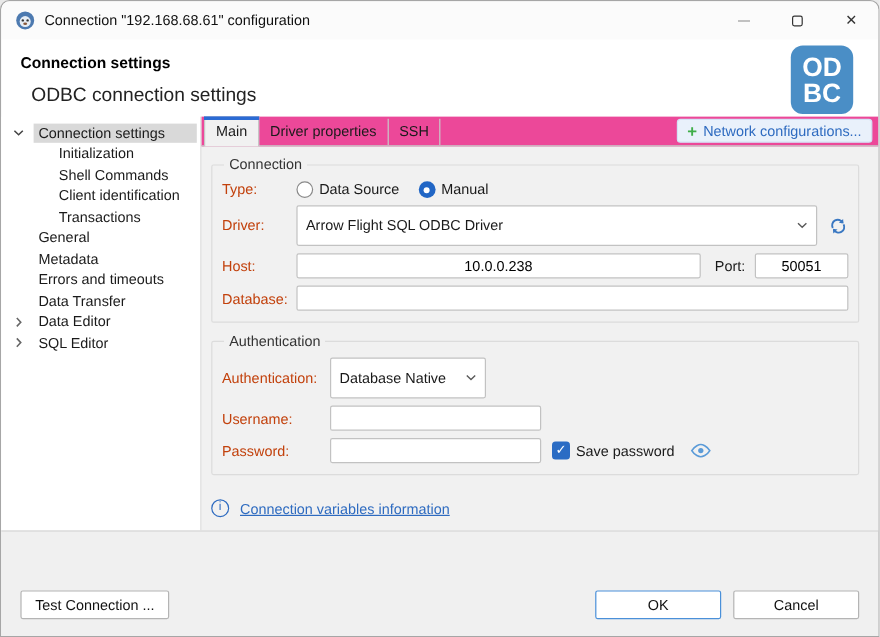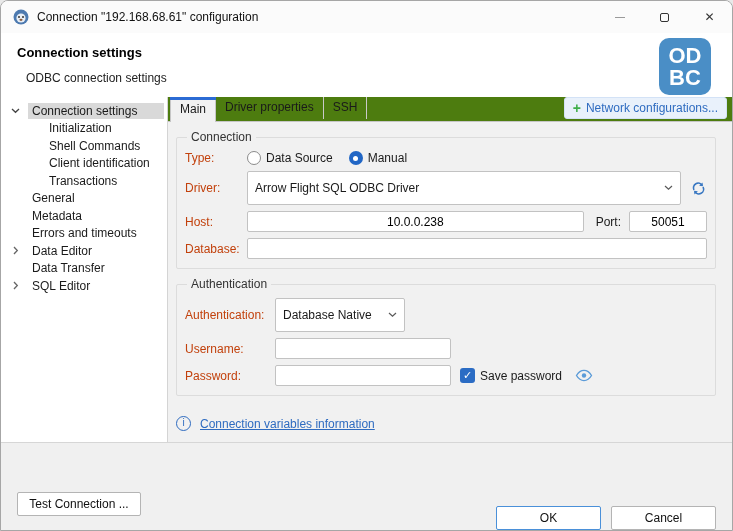--- a/index.html
+++ b/index.html
@@ -12,37 +12,37 @@
   
   .titlebar { height:32px; flex:none; display:flex; align-items:center; padding-left:12px; background:#fbfbfb; }
   .title-text { margin-left:8px; font-size:12px; color:#111; }
   .win-controls { margin-left:auto; display:flex; height:100%; }
   .win-btn { width:45px; display:flex; align-items:center; justify-content:center; color:#333; font-size:12px; }
   .min-dash { width:10px; height:1px; background:#9a9a9a; }
   .max-box { width:9px; height:9px; border:1px solid #333; border-radius:2px; }
   
   .header { height:64px; flex:none; position:relative; background:#fff; }
   .header-title { position:absolute; left:16px; top:12px; font-size:13px; font-weight:bold; color:#000; }
-  .header-sub { position:absolute; left:25px; top:38px; font-size:12px; color:#222; }
+  .header-sub { position:absolute; left:25px; top:38px; font-size:16px; color:#222; }
   .odbc-logo {
     position:absolute; right:21px; top:5px; width:52px; height:57px; border-radius:10px;
     background:#4a8ec6; color:#ffffff; font-weight:bold; font-size:22px; line-height:0.98;
     display:flex; flex-direction:column; align-items:center; justify-content:center; letter-spacing:0px;
   }
   
   .body { flex:1; display:flex; min-height:0; background:#fff; }
   .sidebar { width:167px; flex:none; border-right:1px solid #d4d4d4; padding-top:5px; background:#fff; overflow:hidden; }
   .tree-row { height:17.5px; display:flex; align-items:center; cursor:default; }
   .expander { width:13px; margin-left:8px; display:flex; align-items:center; justify-content:center; flex:none; }
   .tree-label { margin-left:6px; padding:1px 4px; white-space:nowrap; }
   .tree-row.lvl1 .tree-label { margin-left:23px; }
   .tree-row.selected .tree-label { background:#d9d9d9; flex:1; margin-right:3px; }
   
   .content { flex:1; display:flex; flex-direction:column; background:#f1f1f1; min-width:0; }
-  .tabbar { height:25px; flex:none; display:flex; background:#4d7c0f; border-bottom:1px solid #c6c6c6; padding-left:2px; }
+  .tabbar { height:25px; flex:none; display:flex; align-items:flex-end; background:#ec4899; border-bottom:1px solid #c6c6c6; padding-left:2px; }
   .tab { height:22px; line-height:21px; padding:0 9px; position:relative; color:#1a1a1a; }
   .tab:not(.active) { border-right:1px solid #c9c9c9; }
   .tab.active { height:25px; line-height:23px; background:#f1f1f1; border:1px solid #c6c6c6; border-bottom:none; margin-bottom:-1px; }
   .tab.active::before { content:""; position:absolute; top:-1px; left:-1px; right:-1px; height:3px; background:#2b6bd4; }
   .netconf { margin-left:auto; margin-right:5px; margin-bottom:2px; display:flex; align-items:center; gap:5px;
     background:#e9f1fb; border:1px solid #d3e2f6; border-radius:3px; padding:2px 8px; color:#2e6bc0; cursor:pointer; }
   .netconf .plus { color:#3fae49; font-weight:bold; font-size:14px; line-height:10px; }
   .panel { flex:1; padding:8px 16px 0 8px; position:relative; min-height:0; }
   fieldset { border:1px solid #dcdcdc; border-radius:2px; margin:0 0 8px 0; padding:2px 8px 7px 8px; }
   legend { padding:0 4px; margin-left:2px; color:#333; font-size:12px; }
@@ -60,21 +60,21 @@
   .checkbox { width:15px; height:15px; border-radius:3px; background:#2b6cc4; color:#fff; font-size:11px; line-height:14px; text-align:center; flex:none; }
   .info-circle { width:15px; height:15px; border-radius:50%; border:1.2px solid #2e6bc0; color:#2e6bc0; font-size:10px; line-height:12px; text-align:center; flex:none; font-style:normal; }
   .link { color:#2e6bc0; text-decoration:underline; cursor:pointer; }
   .hr { border-top:1px solid #d9d9d9; margin-top:16px; }
   .drvname-row { margin-top:7px; display:flex; align-items:center; }
   .btn { background:#fff; border:1px solid #b4b4b4; border-radius:2px; padding:1px 10px; font:inherit; color:#111; cursor:pointer; }
   .btn.primary { border-color:#4a90d9; }
   
   .footer { height:88px; flex:none; background:#f0f0f0; border-top:1px solid #d6d6d6; position:relative; }
   .footer .left-btn { position:absolute; left:16px; bottom:14px; height:24px; min-width:124px; }
-  .footer .right-btns { position:absolute; right:16px; bottom:0; display:flex; gap:10px; }
+  .footer .right-btns { position:absolute; right:16px; bottom:14px; display:flex; gap:10px; }
   .footer .right-btns .btn { width:105px; height:24px; }
 </style>
 </head>
 <body>
 
 <div class="window">
 
   <div class="titlebar">
     <span style="display:flex;">
       <svg width="16" height="16" viewBox="0 0 16 16">
@@ -141,30 +141,30 @@
       </div>
       <div class="tree-row">
         <span class="expander"></span>
         <span class="tree-label">Metadata</span>
       </div>
       <div class="tree-row">
         <span class="expander"></span>
         <span class="tree-label">Errors and timeouts</span>
       </div>
       <div class="tree-row">
+        <span class="expander"></span>
+        <span class="tree-label">Data Transfer</span>
+      </div>
+      <div class="tree-row">
         <span class="expander">
           <svg width="6" height="9" viewBox="0 0 6 9">
               <path d="M1 1 L4.3 4.5 L1 8" fill="none" stroke="#666" stroke-width="1.3"></path>
             </svg>
         </span>
         <span class="tree-label">Data Editor</span>
-      </div>
-      <div class="tree-row">
-        <span class="expander"></span>
-        <span class="tree-label">Data Transfer</span>
       </div>
       <div class="tree-row">
         <span class="expander">
           <svg width="6" height="9" viewBox="0 0 6 9">
               <path d="M1 1 L4.3 4.5 L1 8" fill="none" stroke="#666" stroke-width="1.3"></path>
             </svg>
         </span>
         <span class="tree-label">SQL Editor</span>
       </div>
     </div>

